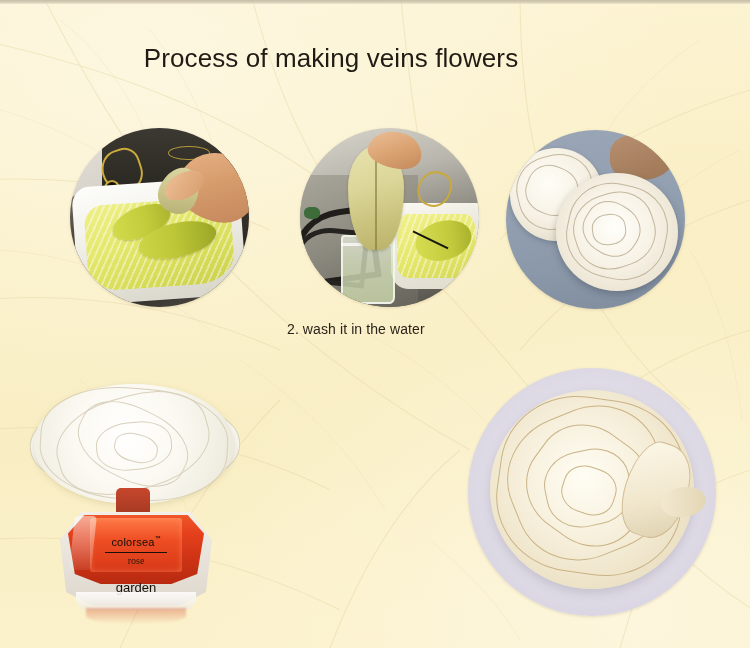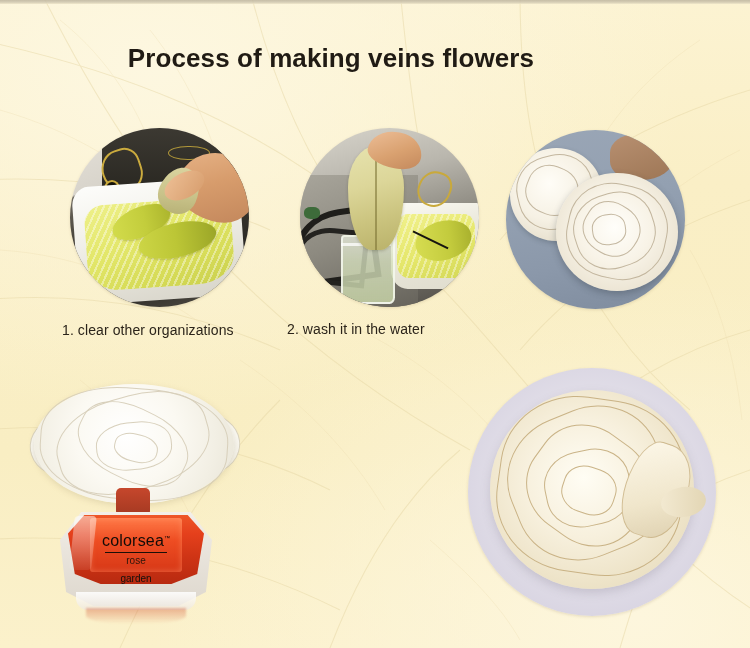--- a/index.html
+++ b/index.html
@@ -28,21 +28,21 @@
     background:linear-gradient(180deg,#bdb49e 0%,#cfc7b0 55%,#efe6c9 100%);
     opacity:.85;
   }
   .veins{position:absolute;inset:0;opacity:.55;}
   .veins svg{display:block;width:750px;height:648px;}
 
   
   .title{
     position:absolute;left:0;top:43px;width:662px;
     text-align:center;
-    font-size:26px;font-weight:bold;color:#201b14;
+    font-size:26px;font-weight:normal;color:#201b14;
     letter-spacing:.1px;
   }
 
   
   .circle{
     position:absolute;border-radius:50%;overflow:hidden;
     box-shadow:0 1px 3px rgba(120,100,60,.18);
   }
   .c1{left:70px;top:128px;width:179px;height:179px;}
   .c2{left:300px;top:128px;width:179px;height:179px;}
@@ -204,25 +204,25 @@
   .btl-red{position:absolute;left:8px;top:4px;width:136px;height:72px;
     background:linear-gradient(180deg,#f05a2a 0%,#e5401c 30%,#cf3415 62%,#b82a10 100%);
     clip-path:polygon(12% 4%, 88% 4%, 100% 30%, 95% 86%, 76% 100%, 24% 100%, 5% 86%, 0 30%);}
   .btl-facet{position:absolute;left:30px;top:10px;width:92px;height:54px;
     background:linear-gradient(180deg,#ff7a48 0%,#ee4d22 42%,#d73817 100%);
     border-radius:3px;box-shadow:inset 0 0 6px rgba(255,160,120,.5);}
   .btl-shine{position:absolute;left:12px;top:8px;width:22px;height:54px;
     background:linear-gradient(180deg,rgba(255,255,255,.5) 0%,rgba(255,255,255,.08) 100%);
     border-radius:4px;transform:skewX(-6deg);}
   .btl-label{position:absolute;left:0;top:24px;width:152px;text-align:center;}
-  .lbl-brand{font-size:16px;color:#120c08;letter-spacing:.2px;position:relative;display:inline-block;}
+  .lbl-brand{font-size:11px;color:#120c08;letter-spacing:.2px;position:relative;display:inline-block;}
   .lbl-tm{font-size:6px;vertical-align:super;}
   .lbl-rule{width:62px;height:1px;background:#1a0f08;margin:2px auto 2px;}
-  .lbl-rose{font-size:10px;color:#2a160c;}
-  .lbl-garden{font-size:10px;color:#14100c;margin-top:7px;font-weight:normal;}
+  .lbl-rose{font-size:10px;color:#2a160c;font-family:Liberation Serif, serif;}
+  .lbl-garden{font-size:13px;color:#14100c;margin-top:14px;font-weight:normal;}
   .btl-foot{position:absolute;left:16px;top:84px;width:120px;height:18px;
     background:linear-gradient(180deg,rgba(255,255,255,.85) 0%,rgba(238,232,222,.75) 100%);
     border-radius:0 0 12px 12px;}
   .btl-refl{position:absolute;left:26px;top:100px;width:100px;height:16px;
     background:linear-gradient(180deg,rgba(205,60,25,.35) 0%,rgba(205,60,25,0) 100%);
     border-radius:0 0 50% 50%;filter:blur(1px);}
 </style>
 </head>
 <body>
 
@@ -315,21 +315,20 @@
       <div class="pt q1"></div>
       <div class="pt q2"></div>
       <div class="rosefr"></div>
       <div class="pt p1"></div>
       <div class="pt p2"></div>
       <div class="pt p3"></div>
       <div class="pt p4"></div>
     </div>
   </div>
 
-  <div class="caption cap1">1. clear other organizations</div>
   <div class="caption cap2">2. wash it in the water</div>
 
   <div class="product">
     <div class="prod-flower">
       <div class="pf-side"></div>
       <div class="pf-side2"></div>
       <div class="pf-base"></div>
       <div class="pf-pet pfa"></div>
       <div class="pf-pet pfb"></div>
       <div class="pf-pet pfc"></div>

